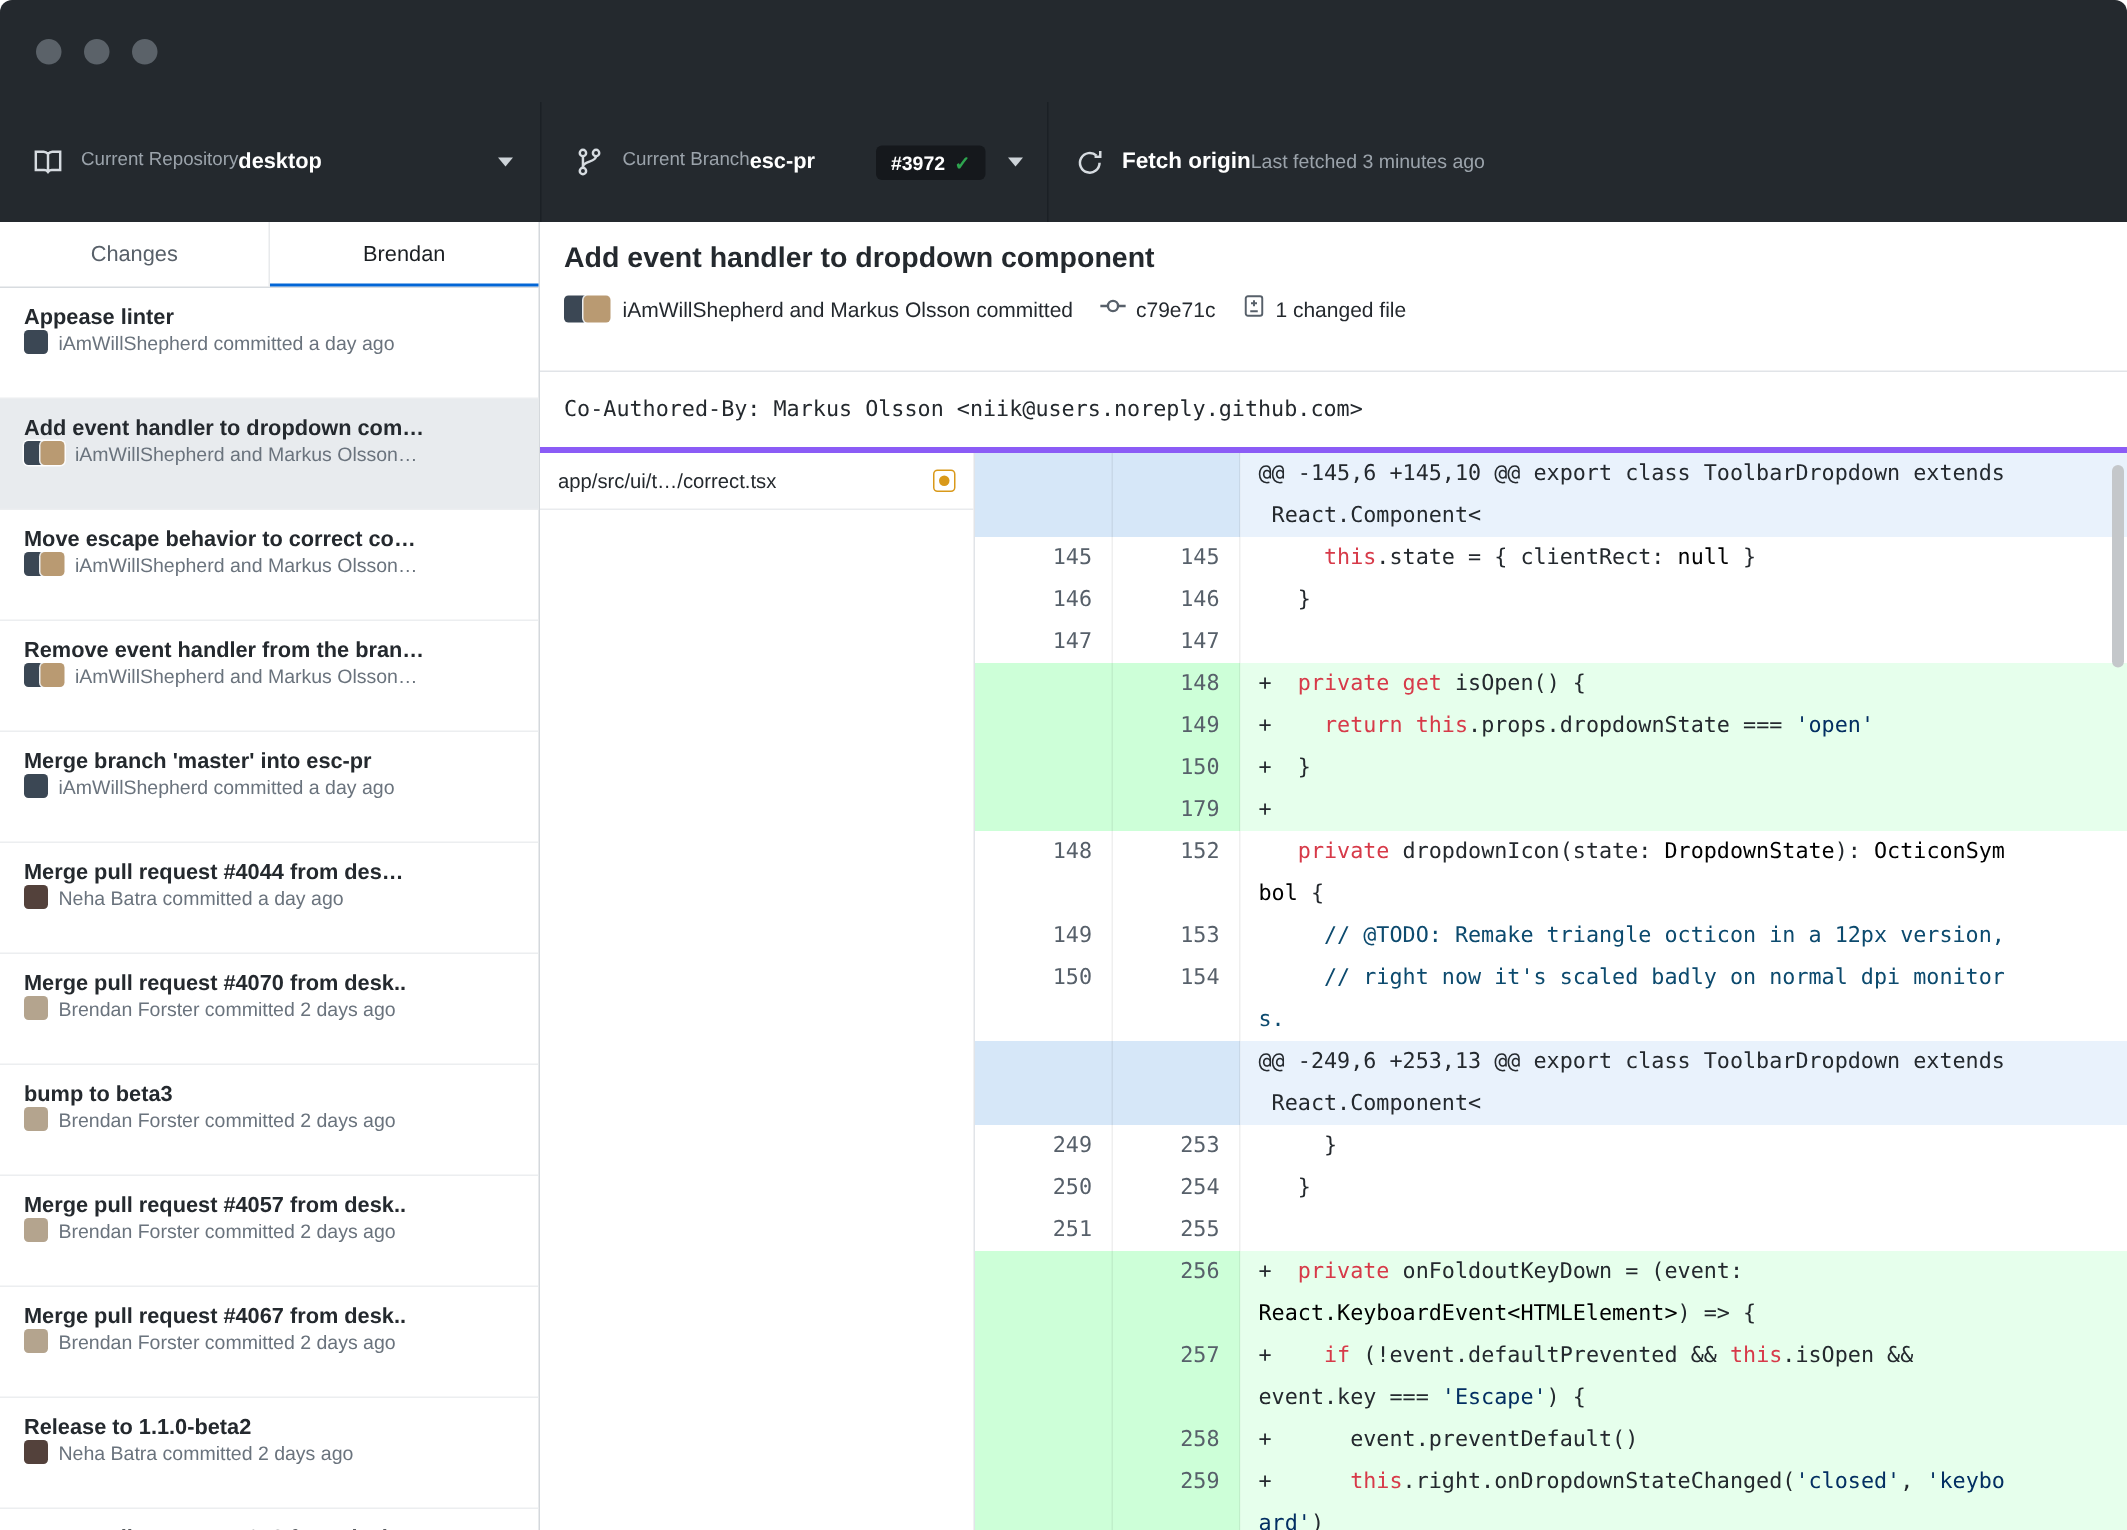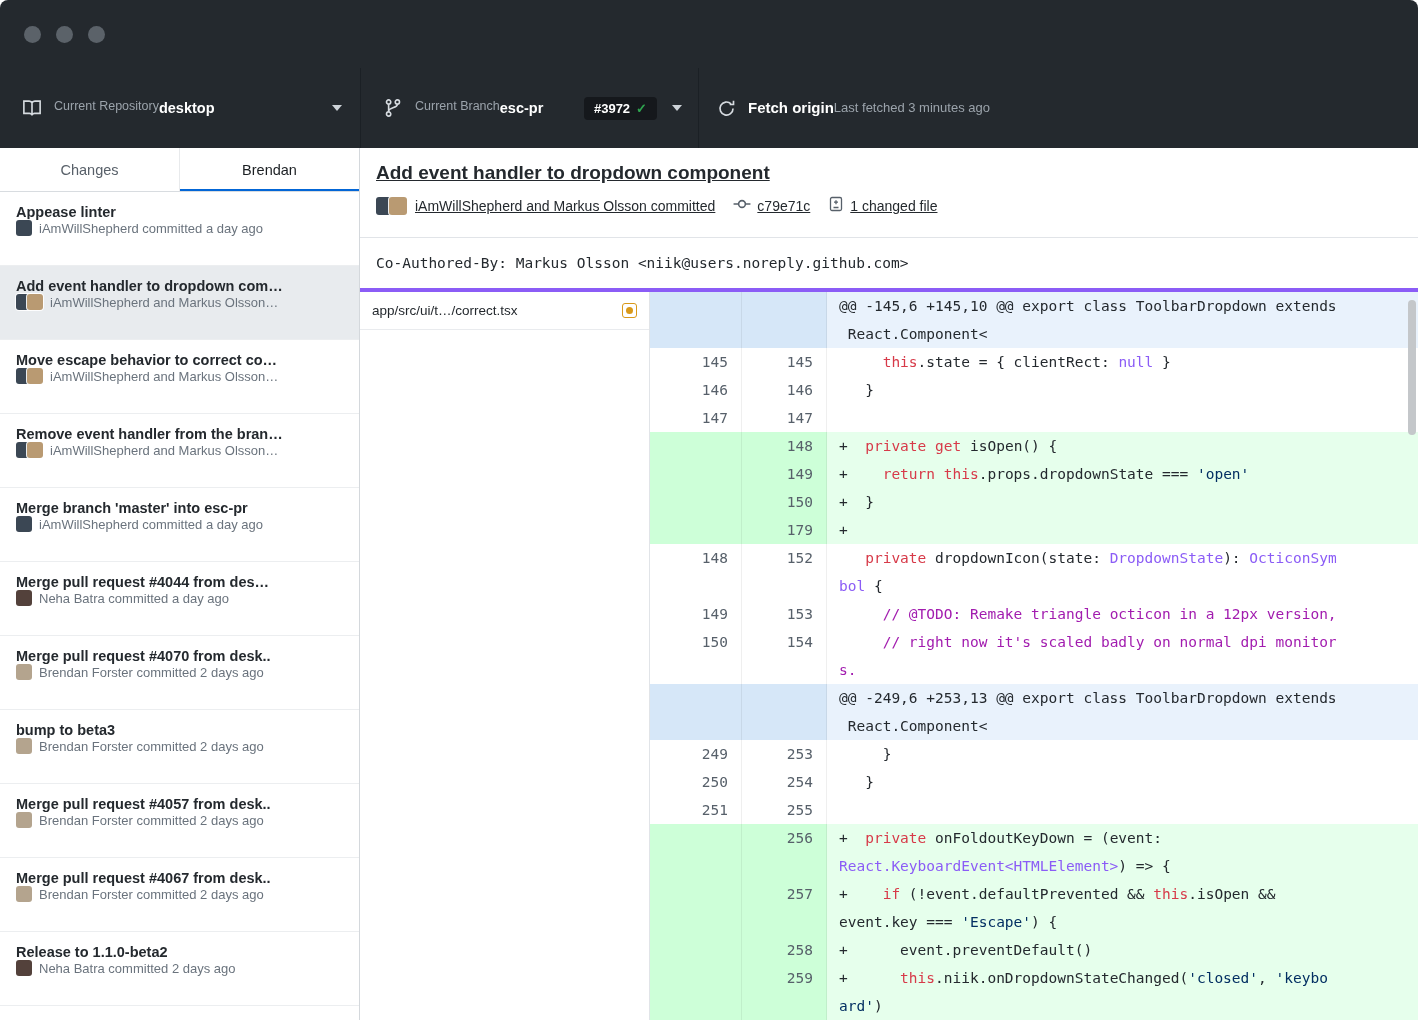--- a/index.html
+++ b/index.html
@@ -51,21 +51,21 @@
   .commit { height:74px; padding:12px 16px 0; border-bottom:1px solid #eceef0; cursor:pointer; }
   .commit.selected { background:#e8ebee; }
   .c-title { font-size:14.5px; font-weight:700; color:#24292e; white-space:nowrap; overflow:hidden; text-overflow:ellipsis; }
   .c-meta { margin-top:0; display:flex; align-items:center; gap:7px; min-width:0; }
   .c-avatars { display:flex; flex:none; }
   .avatar { display:inline-block; border-radius:3px; box-shadow:0 0 0 1px rgba(255,255,255,.9); flex:none; }
   .c-meta-text { font-size:13px; color:#6a737d; white-space:nowrap; overflow:hidden; text-overflow:ellipsis; }
 
   
   .content { flex:1; min-width:0; display:flex; flex-direction:column; background:#fff; }
-  .commit-header { height:90px; flex:none; padding:14px 16px 0; border-bottom:1px solid #e1e4e8;text-decoration:underline; }
+  .commit-header { height:100px; flex:none; padding:14px 16px 0; border-bottom:1px solid #e1e4e8; }
   .commit-header h1 { margin:0; font-size:19px; font-weight:700; color:#24292e; }
   .meta { margin-top:11px; display:flex; align-items:center; font-size:14px; color:#24292e; }
   .meta .avatars-wrap { display:flex; margin-right:8px; }
   .meta .byline { margin-right:18px; }
   .meta-item { display:flex; align-items:center; gap:6px; margin-right:18px; }
   .desc { height:54px; flex:none; border-bottom:4px solid #8b5cf6; display:flex; align-items:center;
           padding:0 16px; font-family:"DejaVu Sans Mono", monospace; font-size:14.5px; color:#24292e; }
 
   .body { flex:1; display:flex; min-height:0; }
   .files { width:290px; flex:none; border-right:1px solid #e1e4e8; }
@@ -83,23 +83,23 @@
   .gut { flex:none; text-align:right; color:#57606a; border-right:1px solid rgba(27,31,35,.07); }
   .g1 { width:92px; padding-right:13px; }
   .g2 { width:85px; padding-right:13px; }
   .code { flex:1; min-width:0; padding-left:12px; white-space:pre-wrap; }
   .diff-row.ctx  { background:#ffffff; }
   .diff-row.add .gut  { background:#cdffd8; }
   .diff-row.add .code { background:#e6ffec; }
   .diff-row.hunk .gut  { background:#d6e7f8; }
   .diff-row.hunk .code { background:#e9f2fc; }
   .tok-k { color:#d73a49; }
-  .tok-t { color:#8b5cf6; }
+  .tok-t { color:#000000; }
   .tok-s { color:#032f62; }
-  .tok-c { color:#a21caf; }
+  .tok-c { color:#0c4a6e; }
 
   .vscroll { position:absolute; top:0; right:0; width:12px; height:100%; }
   .vthumb { position:absolute; top:8px; right:2px; width:8px; height:135px; border-radius:4px; background:#c4c7ca; }
 </style>
 </head>
 <body>
 
 <div class="window">
 
   <div class="titlebar">
@@ -406,21 +406,21 @@
 event.key === </span><span class="tok-s">'Escape'</span><span>) {</span></div>
               </div>
               <div class="diff-row add">
                 <div class="gut g1"></div>
                 <div class="gut g2">258</div>
                 <div class="code"><span>+      event.preventDefault()</span></div>
               </div>
               <div class="diff-row add">
                 <div class="gut g1"></div>
                 <div class="gut g2">259</div>
-                <div class="code"><span>+      </span><span class="tok-k">this</span><span>.niik.onDropdownStateChanged(</span><span class="tok-s">'closed'</span><span>, </span><span class="tok-s">'keybo
+                <div class="code"><span>+      </span><span class="tok-k">this</span><span>.right.onDropdownStateChanged(</span><span class="tok-s">'closed'</span><span>, </span><span class="tok-s">'keybo
 ard'</span><span>)</span></div>
               </div>
             </div>
           <div class="vscroll">
             <div class="vthumb"></div>
           </div>
         </div>
       </div>
     </section>
   </div>

